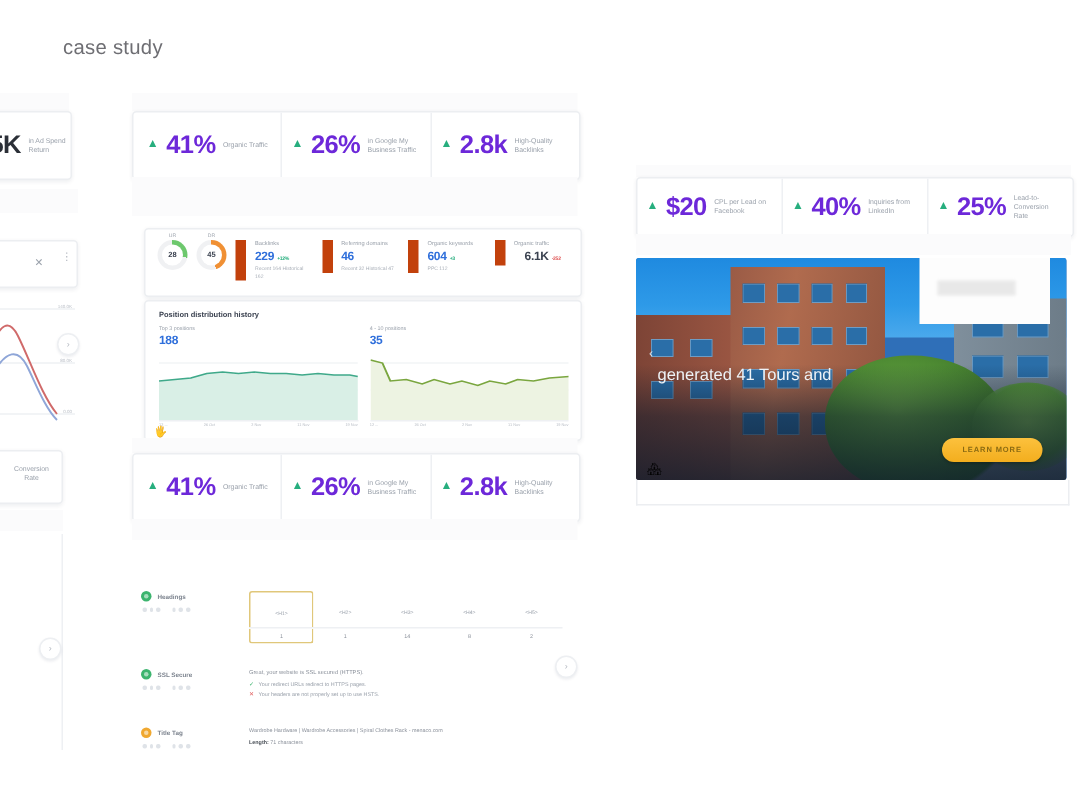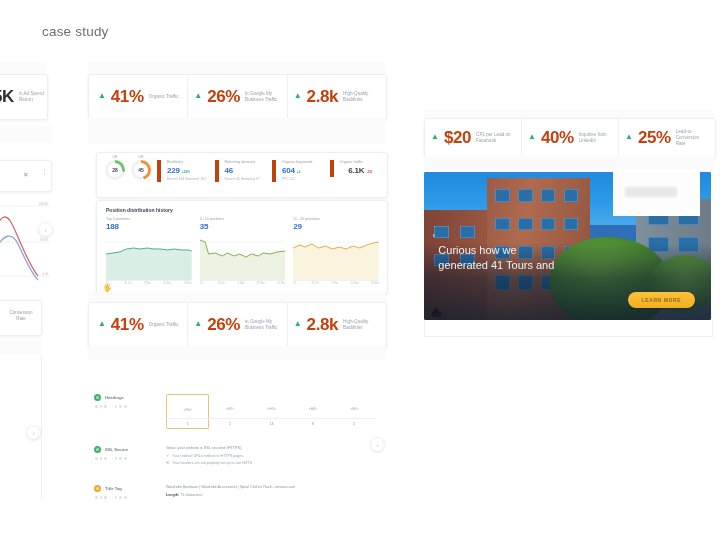--- a/index.html
+++ b/index.html
@@ -24,21 +24,21 @@
   .panel-bg{position:absolute;background:#fbfbfc;}
 
   
   .kpi-strip{display:flex;align-items:stretch;height:100%;}
   .kpi{
     flex:1;display:flex;align-items:center;justify-content:center;gap:5px;
     border-right:1px solid #eef0f3;padding:0 6px;
   }
   .kpi:last-child{border-right:none;}
   .kpi .arrow{color:#27ae7e;font-size:8px;line-height:1;transform:translateY(-1px);}
-  .kpi .val{font-size:17px;font-weight:700;color:#c2410c;letter-spacing:-.4px;white-space:nowrap;}
+  .kpi .val{font-size:17px;font-weight:700;color:#6d28d9;letter-spacing:-.4px;white-space:nowrap;}
   .kpi .lbl{font-size:4.6px;color:#9aa1ab;line-height:1.35;max-width:44px;font-weight:500;}
 
   
   .kpi-left{display:flex;align-items:center;gap:5px;height:100%;padding-left:4px;}
   .kpi-left .val{font-size:17px;font-weight:700;color:#2b2f37;letter-spacing:-.4px;}
   .kpi-left .lbl{font-size:4.6px;color:#9aa1ab;line-height:1.35;max-width:30px;font-weight:500;}
 
   
   .metrics-row{display:flex;align-items:flex-start;height:100%;padding:7px 6px 0 8px;gap:6px;}
   .gauge{
@@ -47,21 +47,21 @@
   }
   .gauge .ring{position:absolute;inset:0;border-radius:50%;}
   .g-green .ring{background:conic-gradient(#6dc86d 0 28%, #f0f1f3 28% 100%);}
   .g-orange .ring{background:conic-gradient(#f09034 0 45%, #f0f1f3 45% 100%);}
   .gauge .hole{
     position:absolute;inset:3px;background:#fff;border-radius:50%;
     display:flex;align-items:center;justify-content:center;
   }
   .gauge .num{position:relative;font-size:5px;color:#3b4250;font-weight:600;z-index:2;}
   .gauge .cap{position:absolute;top:-5px;left:50%;transform:translateX(-50%);font-size:3.4px;color:#9aa1ab;}
-  .metric{flex:1;border-left:4px solid #c2410c;padding-left:6px;min-width:0;}
+  .metric{flex:1;border-left:7px solid #c2410c;padding-left:6px;min-width:0;}
   .metric:first-of-type{border-left:none;}
   .metric .m-lbl{font-size:3.8px;color:#9aa1ab;margin-bottom:2px;white-space:nowrap;}
   .metric .m-val{font-size:8px;font-weight:700;color:#2f6fdb;letter-spacing:-.2px;display:flex;align-items:baseline;gap:2px;}
   .metric .m-val.dark{color:#3b4250;justify-content:center;}
   .metric .m-delta{font-size:3.4px;font-weight:700;}
   .m-delta.up{color:#27ae7e;}
   .m-delta.down{color:#e05c5c;}
   .metric .m-sub{font-size:3.4px;color:#aab0b9;line-height:1.5;margin-top:2px;}
 
   
@@ -316,39 +316,20 @@
         </div>
         <div class="axis">
           <span>12 ...</span>
           <span>26 Oct</span>
           <span>2 Nov</span>
           <span>11 Nov</span>
           <span>19 Nov</span>
         </div>
       </div>
 
-      <div class="pd-col">
-        <div class="pd-lbl">11 - 20 positions</div>
-        <div class="pd-num">29</div>
-        <div class="spark">
-          <svg viewBox="0 0 100 46" preserveAspectRatio="none">
-            <line x1="0" y1="8" x2="100" y2="8" stroke="#f6f3ea" stroke-width="1"></line>
-            <line x1="0" y1="26" x2="100" y2="26" stroke="#f6f3ea" stroke-width="1"></line>
-            <path d="M0 14 L8 11 L14 13 L22 10 L30 14 L38 12 L46 15 L54 13 L62 15 L70 12 L78 14 L86 11 L94 9 L100 8 L100 46 L0 46 Z" fill="#faf3de"></path>
-            <path d="M0 14 L8 11 L14 13 L22 10 L30 14 L38 12 L46 15 L54 13 L62 15 L70 12 L78 14 L86 11 L94 9 L100 8" fill="none" stroke="#d9a93c" stroke-width="1"></path>
-          </svg>
-        </div>
-        <div class="axis">
-          <span>12 ...</span>
-          <span>26 Oct</span>
-          <span>2 Nov</span>
-          <span>11 Nov</span>
-          <span>19 Nov</span>
-        </div>
-      </div>
     </div>
   </div>
   <div style="position:absolute;left:103px;top:284px;font-size:7px;">🖐</div>
 
   <div class="panel-bg" style="left:88px;top:292px;width:297px;height:10px;"></div>
   <div class="card" style="left:88px;top:302px;width:297px;height:44px;">
     <div class="kpi-strip">
       <div class="kpi">
         <span class="arrow">▲</span>
         <span class="val">41%</span>
@@ -528,21 +509,20 @@
       <div class="win" style="left:56%;top:32%;width:28%;height:12%;"></div>
     </div>
     <div class="tree"></div>
     <div class="tree2"></div>
     <div class="whitebox">
       <div class="blur"></div>
     </div>
     <div class="scrim"></div>
     <div class="prev">‹</div>
     <div class="hl1">
-      <div>Curious how we</div>
       <div>generated 41 Tours and</div>
     </div>
     <div class="cta">LEARN MORE</div>
     <div class="stamp">🏘</div>
   </div>
   <div class="panel-bg" style="left:424px;top:320px;width:287px;height:16px;background:#fff;border:1px solid #eceef1;border-top:none;"></div>
 
 </div>
 
 </body></html>

